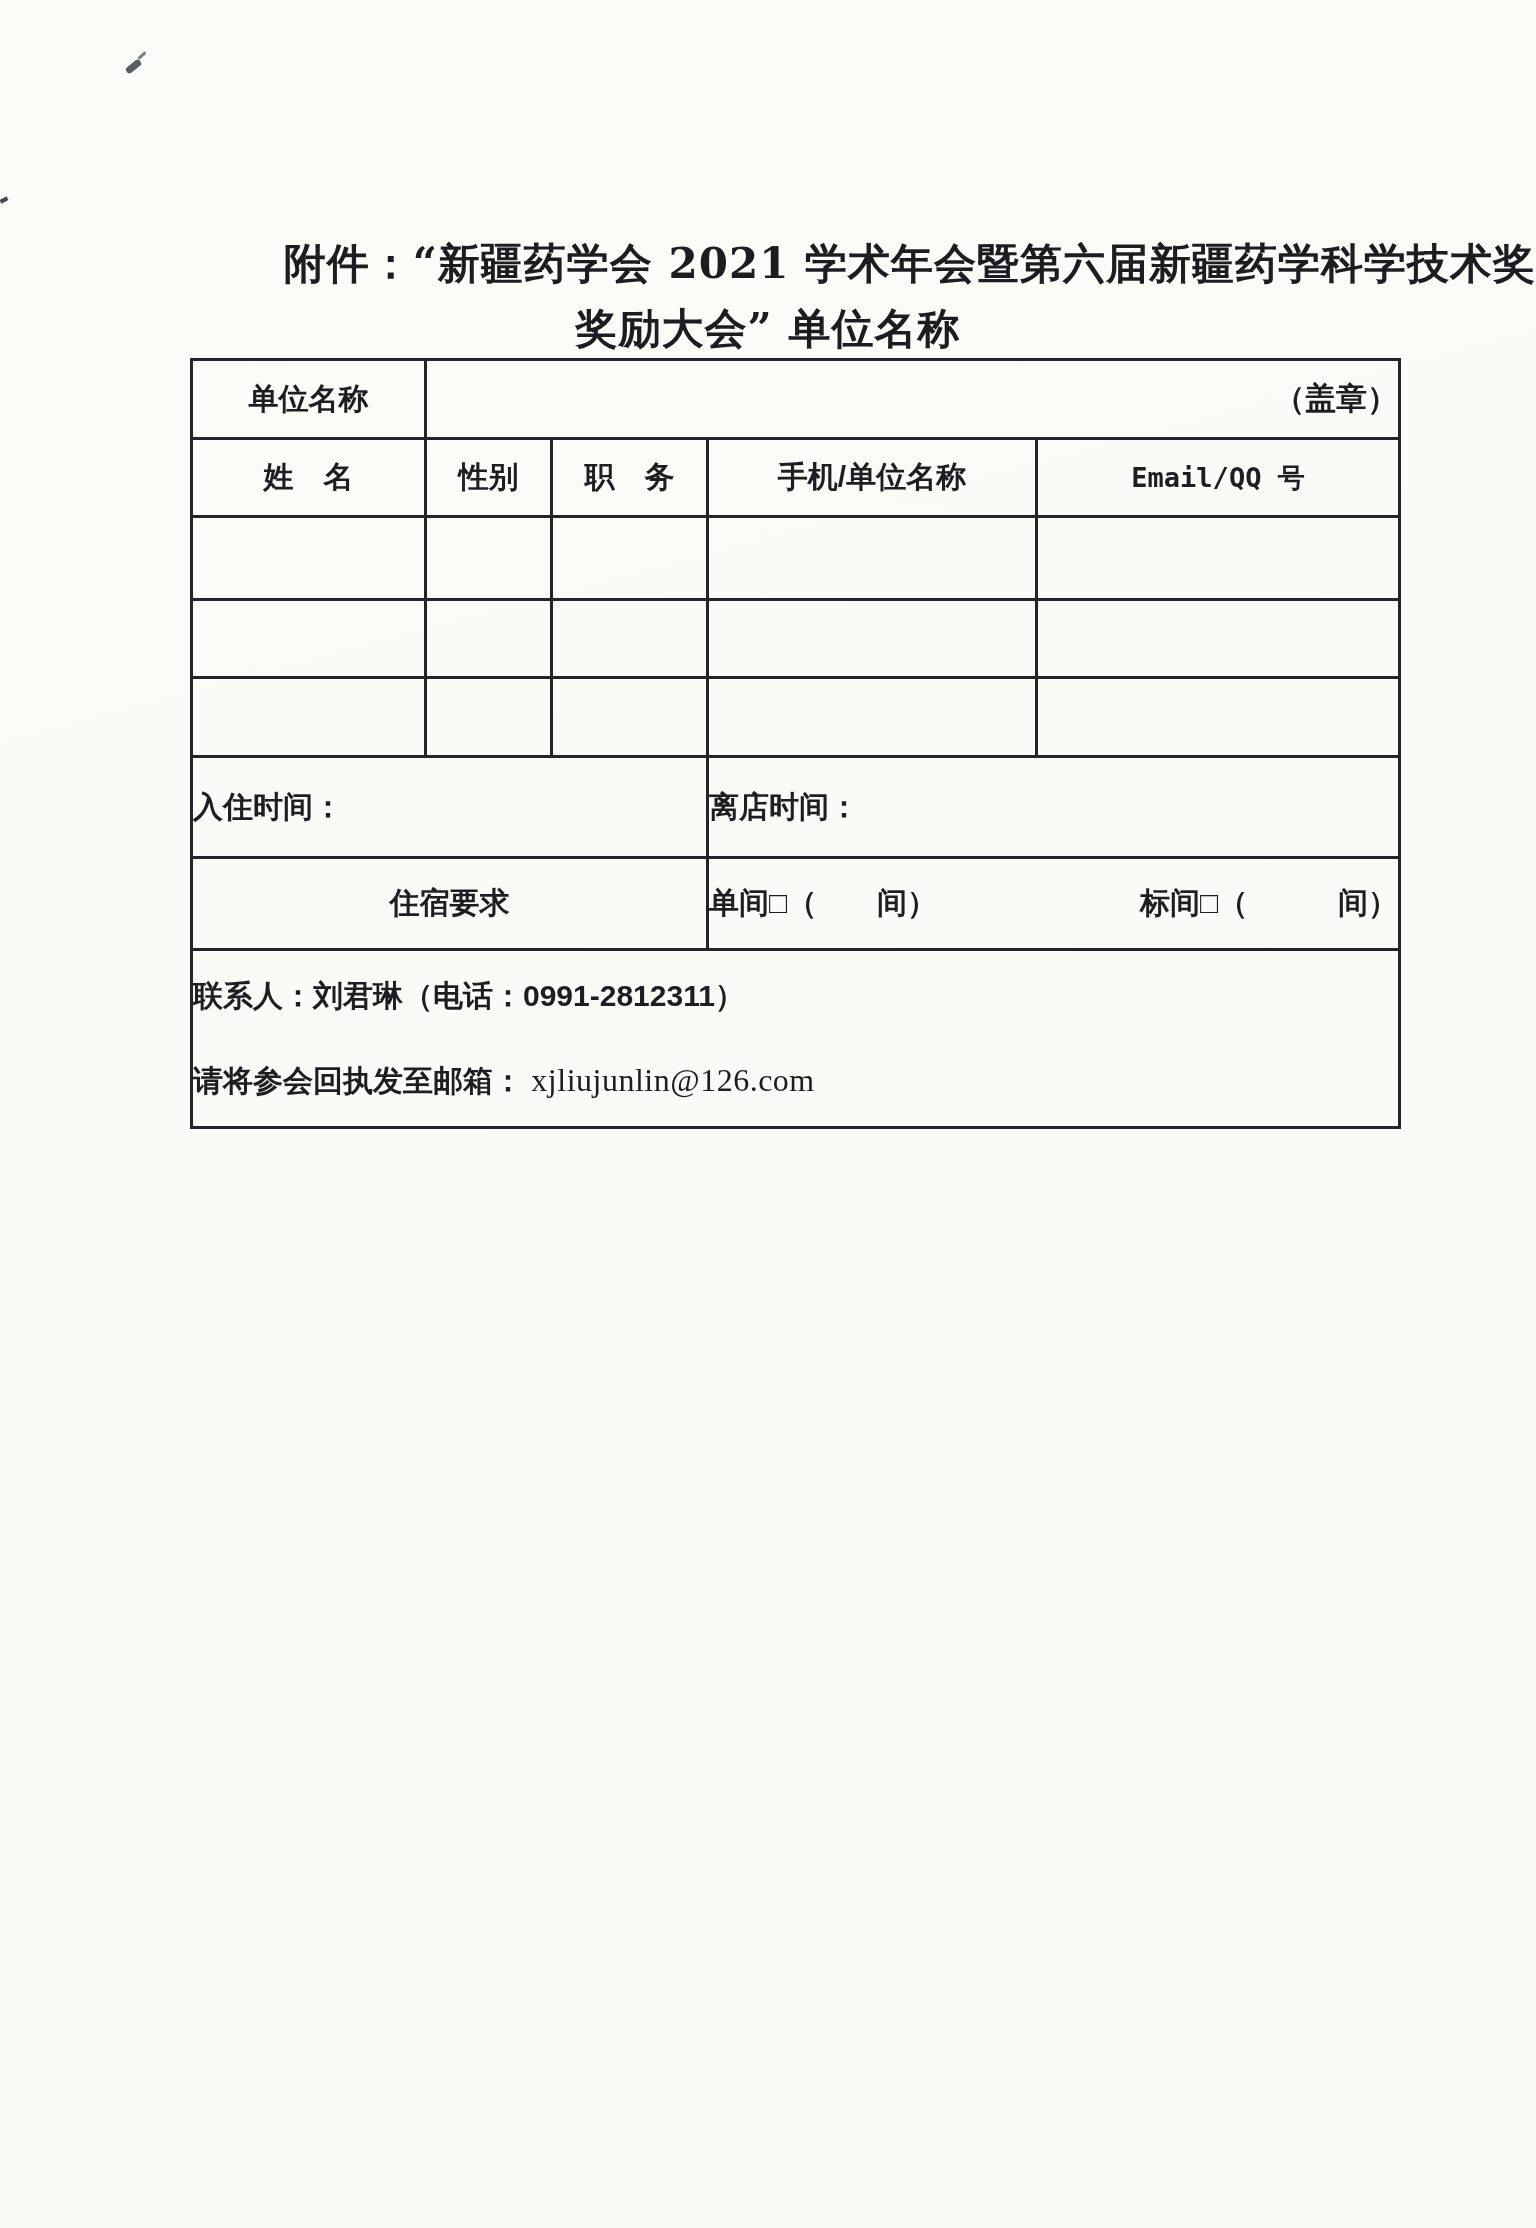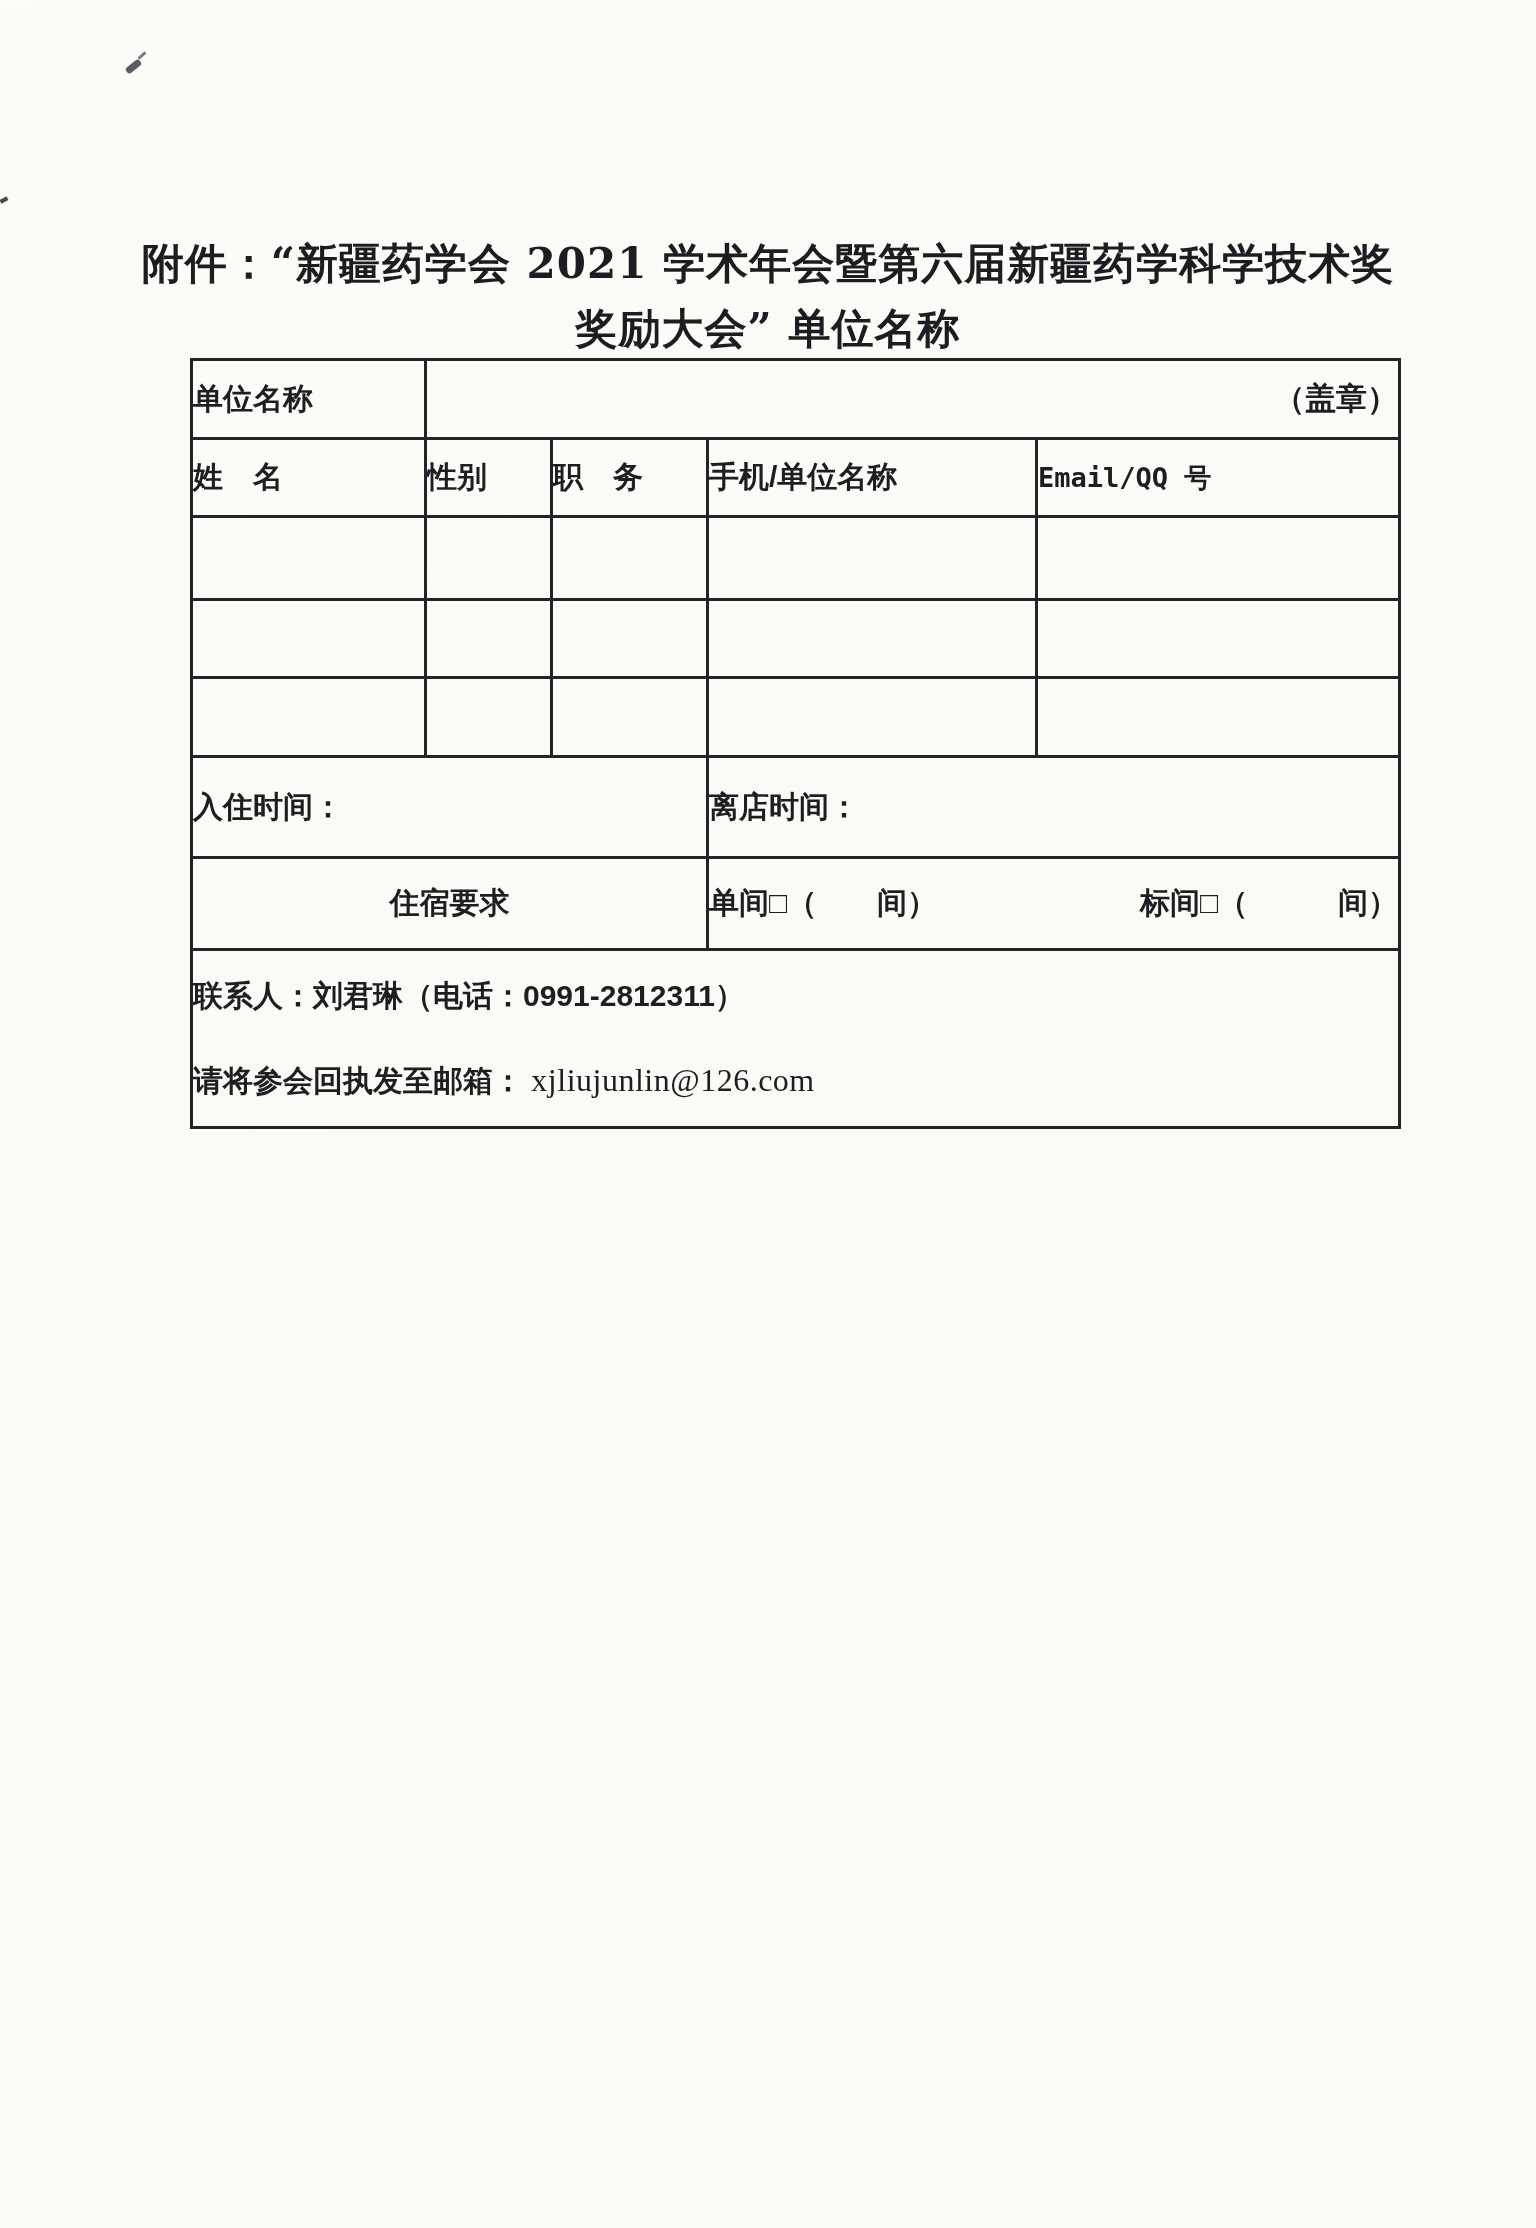--- a/index.html
+++ b/index.html
@@ -26,21 +26,21 @@
     left: 0;
     width: 100%;
     text-align: center;
     font-family: "DejaVu Serif", "Liberation Serif", serif;
     font-weight: 700;
     font-size: 42px;
     letter-spacing: 1px;
     color: #1b1d20;
     white-space: nowrap;
   }
-  .line1 { top: 236px; }
+  .line1 { top: 236px; text-align: right; }
   .line2 { top: 301px; }
 
   table.reply-table {
     position: absolute;
     left: 190px;
     top: 358px;
     width: 1208px;
     border-collapse: collapse;
     table-layout: fixed;
     font-weight: 700;
@@ -61,21 +61,21 @@
 
   tr.r1 td { height: 79px; }
   tr.r2 td { height: 78px; }
   tr.r3 td { height: 83px; }
   tr.r4 td { height: 78px; }
   tr.r5 td { height: 79px; }
   tr.r6 td { height: 101px; }
   tr.r7 td { height: 92px; text-align: center; }
   tr.r8 td { height: 178px; }
 
-  .center { }
+  .center { text-align: center; }
   .stamp-cell { text-align: right; padding-right: 112px; font-size: 31px; }
   .email-header {
     font-family: "DejaVu Sans Mono", "Liberation Mono", monospace;
     font-weight: 700;
     font-size: 27px;
   }
   .top-left { vertical-align: top; padding: 12px 0 0 18px; }
   .lodging-options-cell { vertical-align: top; padding: 10px 8px 0 16px; }
   .lodging-flex { display: flex; justify-content: space-between; align-items: flex-start; }
   .contact-cell { vertical-align: top; padding: 22px 0 0 18px; }

